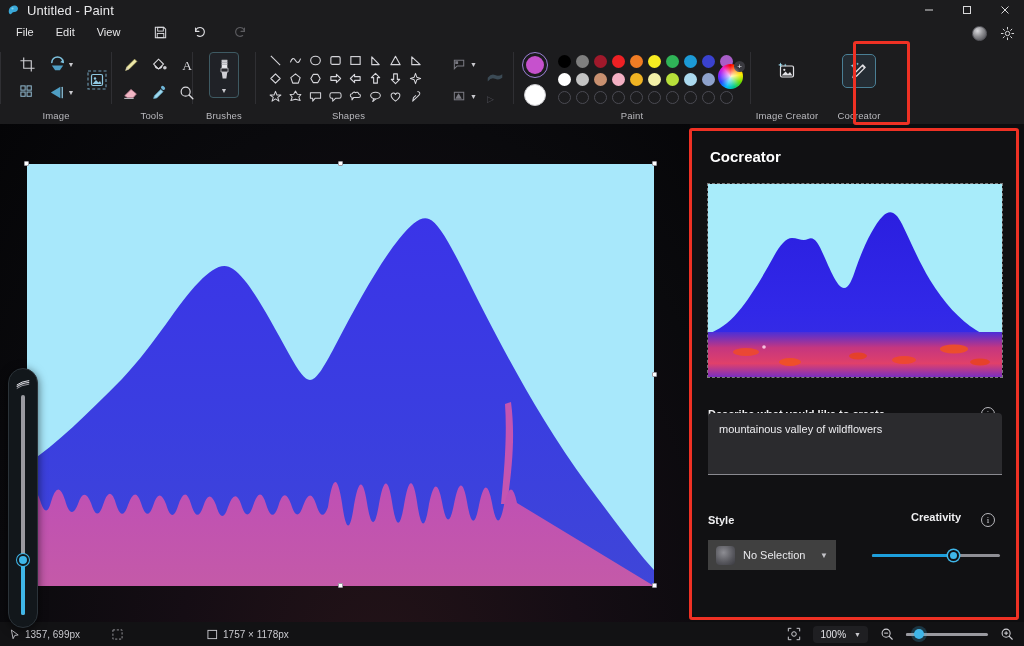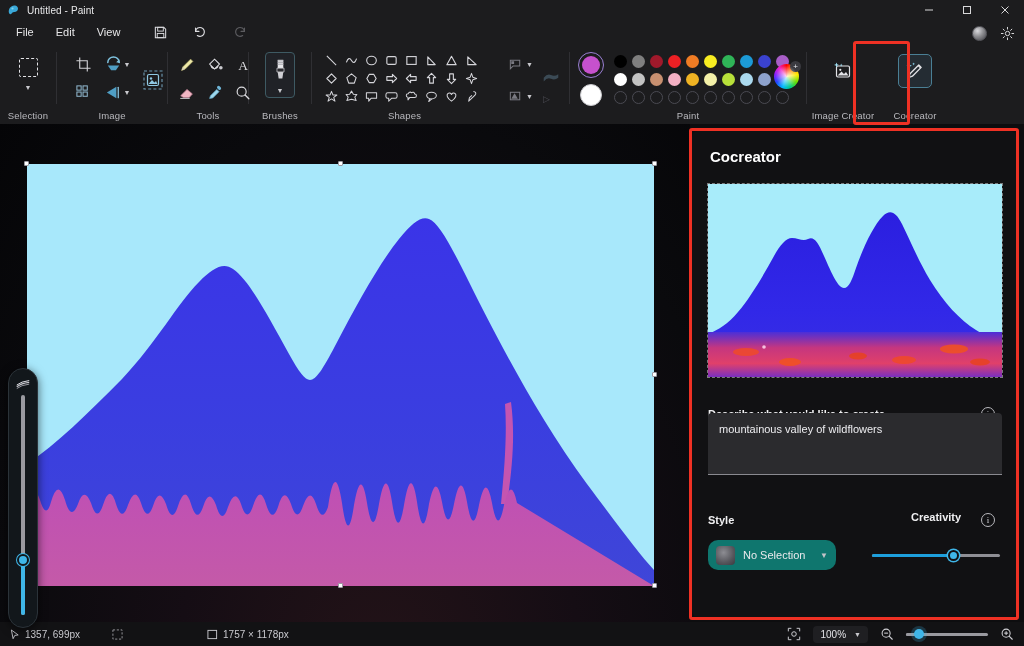--- a/index.html
+++ b/index.html
@@ -17,21 +17,21 @@
   }
 
   
   .titlebar {
     position: absolute; left: 0; top: 0; width: 1024px; height: 20px;
     background: #1c1c1e;
     display: flex; align-items: center;
   }
   .tb-logo { width: 13px; height: 13px; margin-left: 7px; position: relative; }
   .tb-logo svg { display: block; }
-  .tb-title { font-size: 10px; color: #e8e8ea; margin-left: 7px; letter-spacing: .1px; }
+  .tb-title { font-size: 13px; color: #e8e8ea; margin-left: 7px; letter-spacing: .1px; }
   .winbtns { position: absolute; right: 0; top: 0; height: 20px; display: flex; }
   .winbtn {
     width: 38px; height: 20px; display: flex; align-items: center; justify-content: center;
     color: #d8d8da; font-size: 10px; line-height: 1;
   }
 
   
   .menubar {
     position: absolute; left: 0; top: 20px; width: 1024px; height: 24px;
     background: #1c1c1e;
@@ -226,21 +226,21 @@
     display:flex; align-items:center; justify-content:center; font-family:"Liberation Serif", serif;
   }
   .cc-textarea {
     position:absolute; left: 16px; top: 282px; width: 294px; height: 62px;
     background: #2b2b2e; border: none; border-bottom: 1.5px solid #8a8a90;
     border-radius: 4px 4px 0 0; color: #ededf0; font-size: 11px;
     font-family: "Liberation Sans", sans-serif; padding: 10px 11px; resize:none; outline:none;
   }
   .dropdown {
     position:absolute; left: 16px; top: 409px; width: 128px; height: 30px;
-    background: #0f766e; border-radius: 10px; display:flex; align-items:center; padding: 0 8px; gap: 8px;
+    background: #404040; border-radius: 0; display:flex; align-items:center; padding: 0 8px; gap: 8px;
   }
   .dd-thumb {
     width: 19px; height: 19px; border-radius: 4px;
     background: radial-gradient(circle at 40% 35%, #8d8d93 0%, #56565c 60%, #3a3a40 100%);
   }
   .dd-text { font-size: 11px; color:#e9e9ec; flex: 1; }
   .dd-chev { font-size: 8px; color:#c3c3c8; }
 
   .slider-row { position:absolute; left: 180px; top: 418px; width: 128px; height: 14px; }
   .sl-track { position:absolute; left:0; top:5px; width:100%; height:3px; background:#8f8f95; border-radius:2px; }
@@ -336,29 +336,20 @@
     <div class="ri">
       <svg width="15" height="15" viewBox="0 0 18 18">
         <circle cx="9" cy="9" r="2.6" fill="none" stroke="#d8d8da" stroke-width="1.2"></circle>
         <path d="M9 1.6v2.1M9 14.3v2.1M1.6 9h2.1M14.3 9h2.1M3.8 3.8l1.5 1.5M12.7 12.7l1.5 1.5M14.2 3.8l-1.5 1.5M5.3 12.7l-1.5 1.5" stroke="#d8d8da" stroke-width="1.2" stroke-linecap="round"></path>
       </svg>
     </div>
   </div>
 
   <div class="ribbon">
 
-    <div class="rgroup g-selection">
-      <div class="sel-box ricon">
-        <span class="sel-dash"></span>
-      </div>
-      <div class="sel-chev ricon">
-        <span class="chev">▼</span>
-      </div>
-      <div class="rgroup-label">Selection</div>
-    </div>
     <div class="rsep"></div>
 
     <div class="rgroup g-image">
       <div class="img-cell ricon" style="left:14px; top:8px;">
         <svg width="17" height="17" viewBox="0 0 18 18">
           <path d="M5 1.5v11.5h11.5M1.5 5H13v11.5" fill="none" stroke="#cfcfd4" stroke-width="1.2"></path>
         </svg>
       </div>
       <div class="img-cell ricon" style="left:14px; top:36px;">
         <svg width="17" height="17" viewBox="0 0 18 18">

